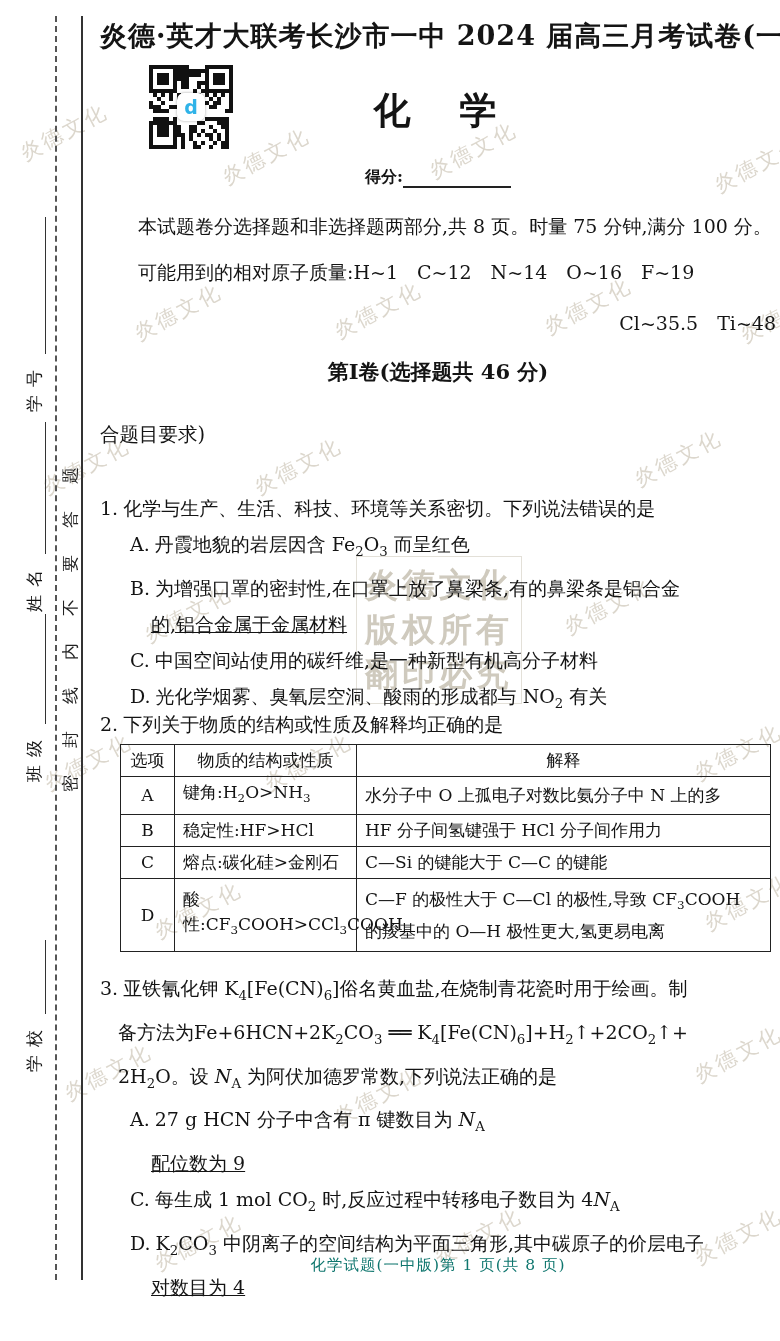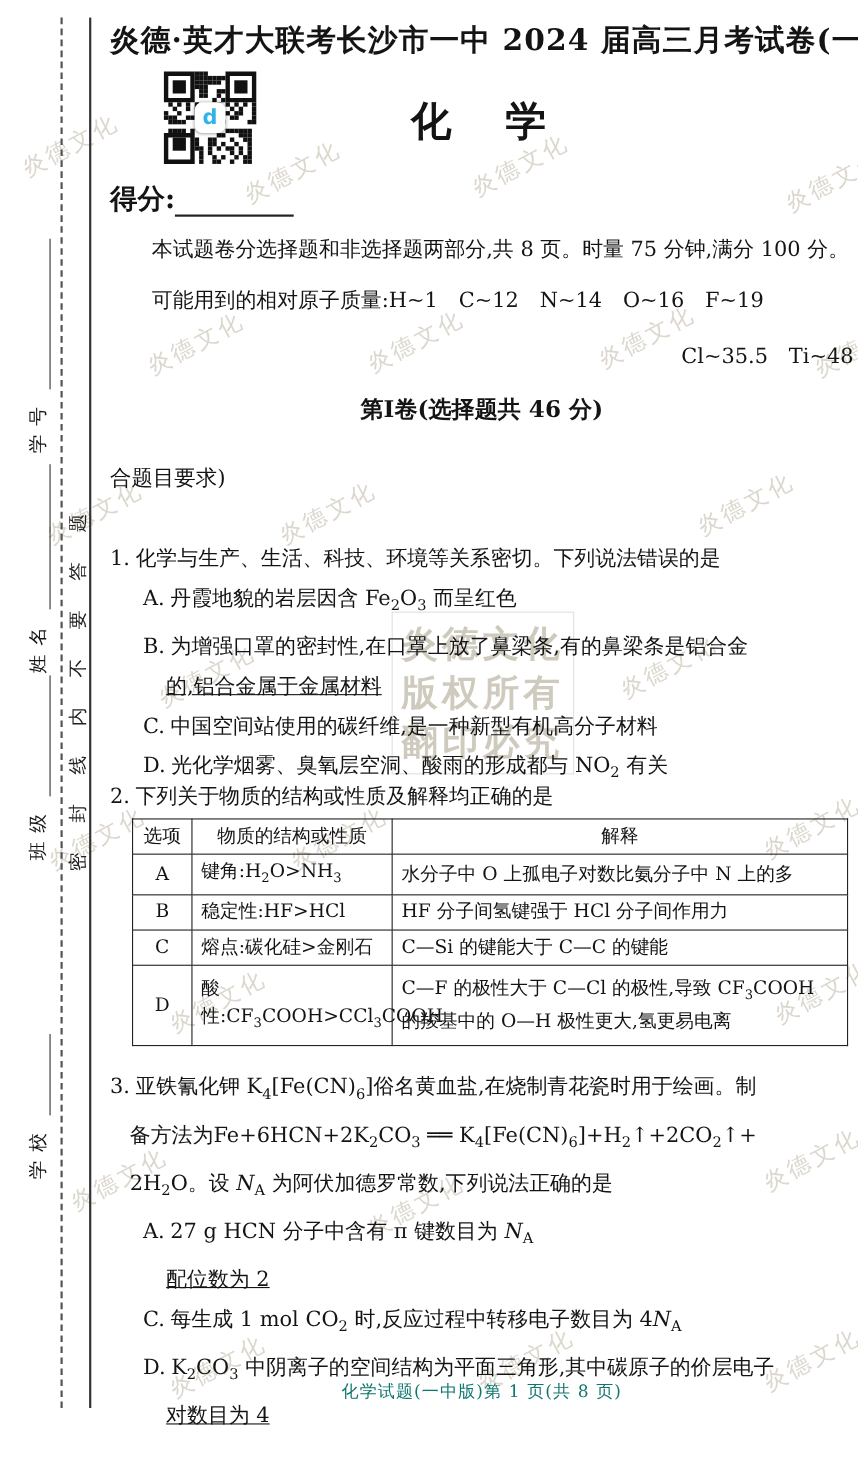--- a/index.html
+++ b/index.html
@@ -37,21 +37,21 @@
   .content{position:absolute;left:100px;top:0;width:676px;z-index:1;}
   .block{position:absolute;left:0;width:676px;}
   .exam-title{top:18px;text-align:center;font-size:27px;font-weight:bold;letter-spacing:1px;white-space:nowrap;}
   .subject{top:86px;text-align:center;font-size:37px;font-weight:bold;letter-spacing:6px;}
   .qr-wrap{position:absolute;left:46px;top:62px;width:90px;height:90px;}
   .qr-logo{
     position:absolute;left:31px;top:31px;width:28px;height:28px;background:#fff;border-radius:7px;
     box-shadow:0 0 3px rgba(0,0,0,0.35);display:flex;align-items:center;justify-content:center;
     color:#2fb3e8;font-size:19px;font-weight:bold;font-family:"DejaVu Sans","Liberation Sans",sans-serif;
   }
-  .scorebox{top:164px;text-align:left;font-size:25px;font-weight:bold;}
+  .scorebox{top:164px;text-align:center;font-size:16px;font-weight:bold;}
   .score-blank{display:inline-block;width:108px;border-bottom:2px solid #222;height:22px;vertical-align:bottom;}
   .intro1{top:214px;font-size:19px;text-indent:2em;white-space:nowrap;}
   .masses1{top:260px;font-size:19px;text-indent:2em;white-space:nowrap;word-spacing:6px;}
   .masses2{top:311px;font-size:19px;text-align:right;word-spacing:6px;}
   .sec1{top:358px;text-align:center;font-size:21px;font-weight:bold;}
   .mc-head{top:416px;font-size:19.5px;line-height:38px;}
   .mc-head .bold{font-weight:bold;font-size:20px;}
   .qblock{font-size:19px;line-height:36px;}
   .q1{top:490px;}
   .q2{top:706px;}
@@ -337,21 +337,21 @@
       </tr>
     </tbody>
       </table>
   </div>
 
   <div class="block qblock q3">
     <div class="qline"><span class="qnum">3.</span><span>亚铁氰化钾 K<sub>4</sub>[Fe(CN)<sub>6</sub>]俗名黄血盐,在烧制青花瓷时用于绘画。制</span></div>
     <div class="qline qcont">备方法为Fe+6HCN+2K<sub>2</sub>CO<sub>3</sub> ══ K<sub>4</sub>[Fe(CN)<sub>6</sub>]+H<sub>2</sub>↑+2CO<sub>2</sub>↑+</div>
     <div class="qline qcont">2H<sub>2</sub>O。设 <i>N</i><sub>A</sub> 为阿伏加德罗常数,下列说法正确的是</div>
     <div class="oline-first"><span class="olt">A.</span><span>27 g HCN 分子中含有 π 键数目为 <i>N</i><sub>A</sub></span></div>
-    <div class="oline-cont">配位数为 2</div>
+    <div class="oline-cont">配位数为 9</div>
     <div class="oline-first"><span class="olt">C.</span><span>每生成 1 mol CO<sub>2</sub> 时,反应过程中转移电子数目为 4<i>N</i><sub>A</sub></span></div>
     <div class="oline-first"><span class="olt">D.</span><span>K<sub>2</sub>CO<sub>3</sub> 中阴离子的空间结构为平面三角形,其中碳原子的价层电子</span></div>
     <div class="oline-cont">对数目为 4</div>
   </div>
 
   <div class="block footer">化学试题(一中版)第 1 页(共 8 页)</div>
 
 </div>
 
 </body></html>

